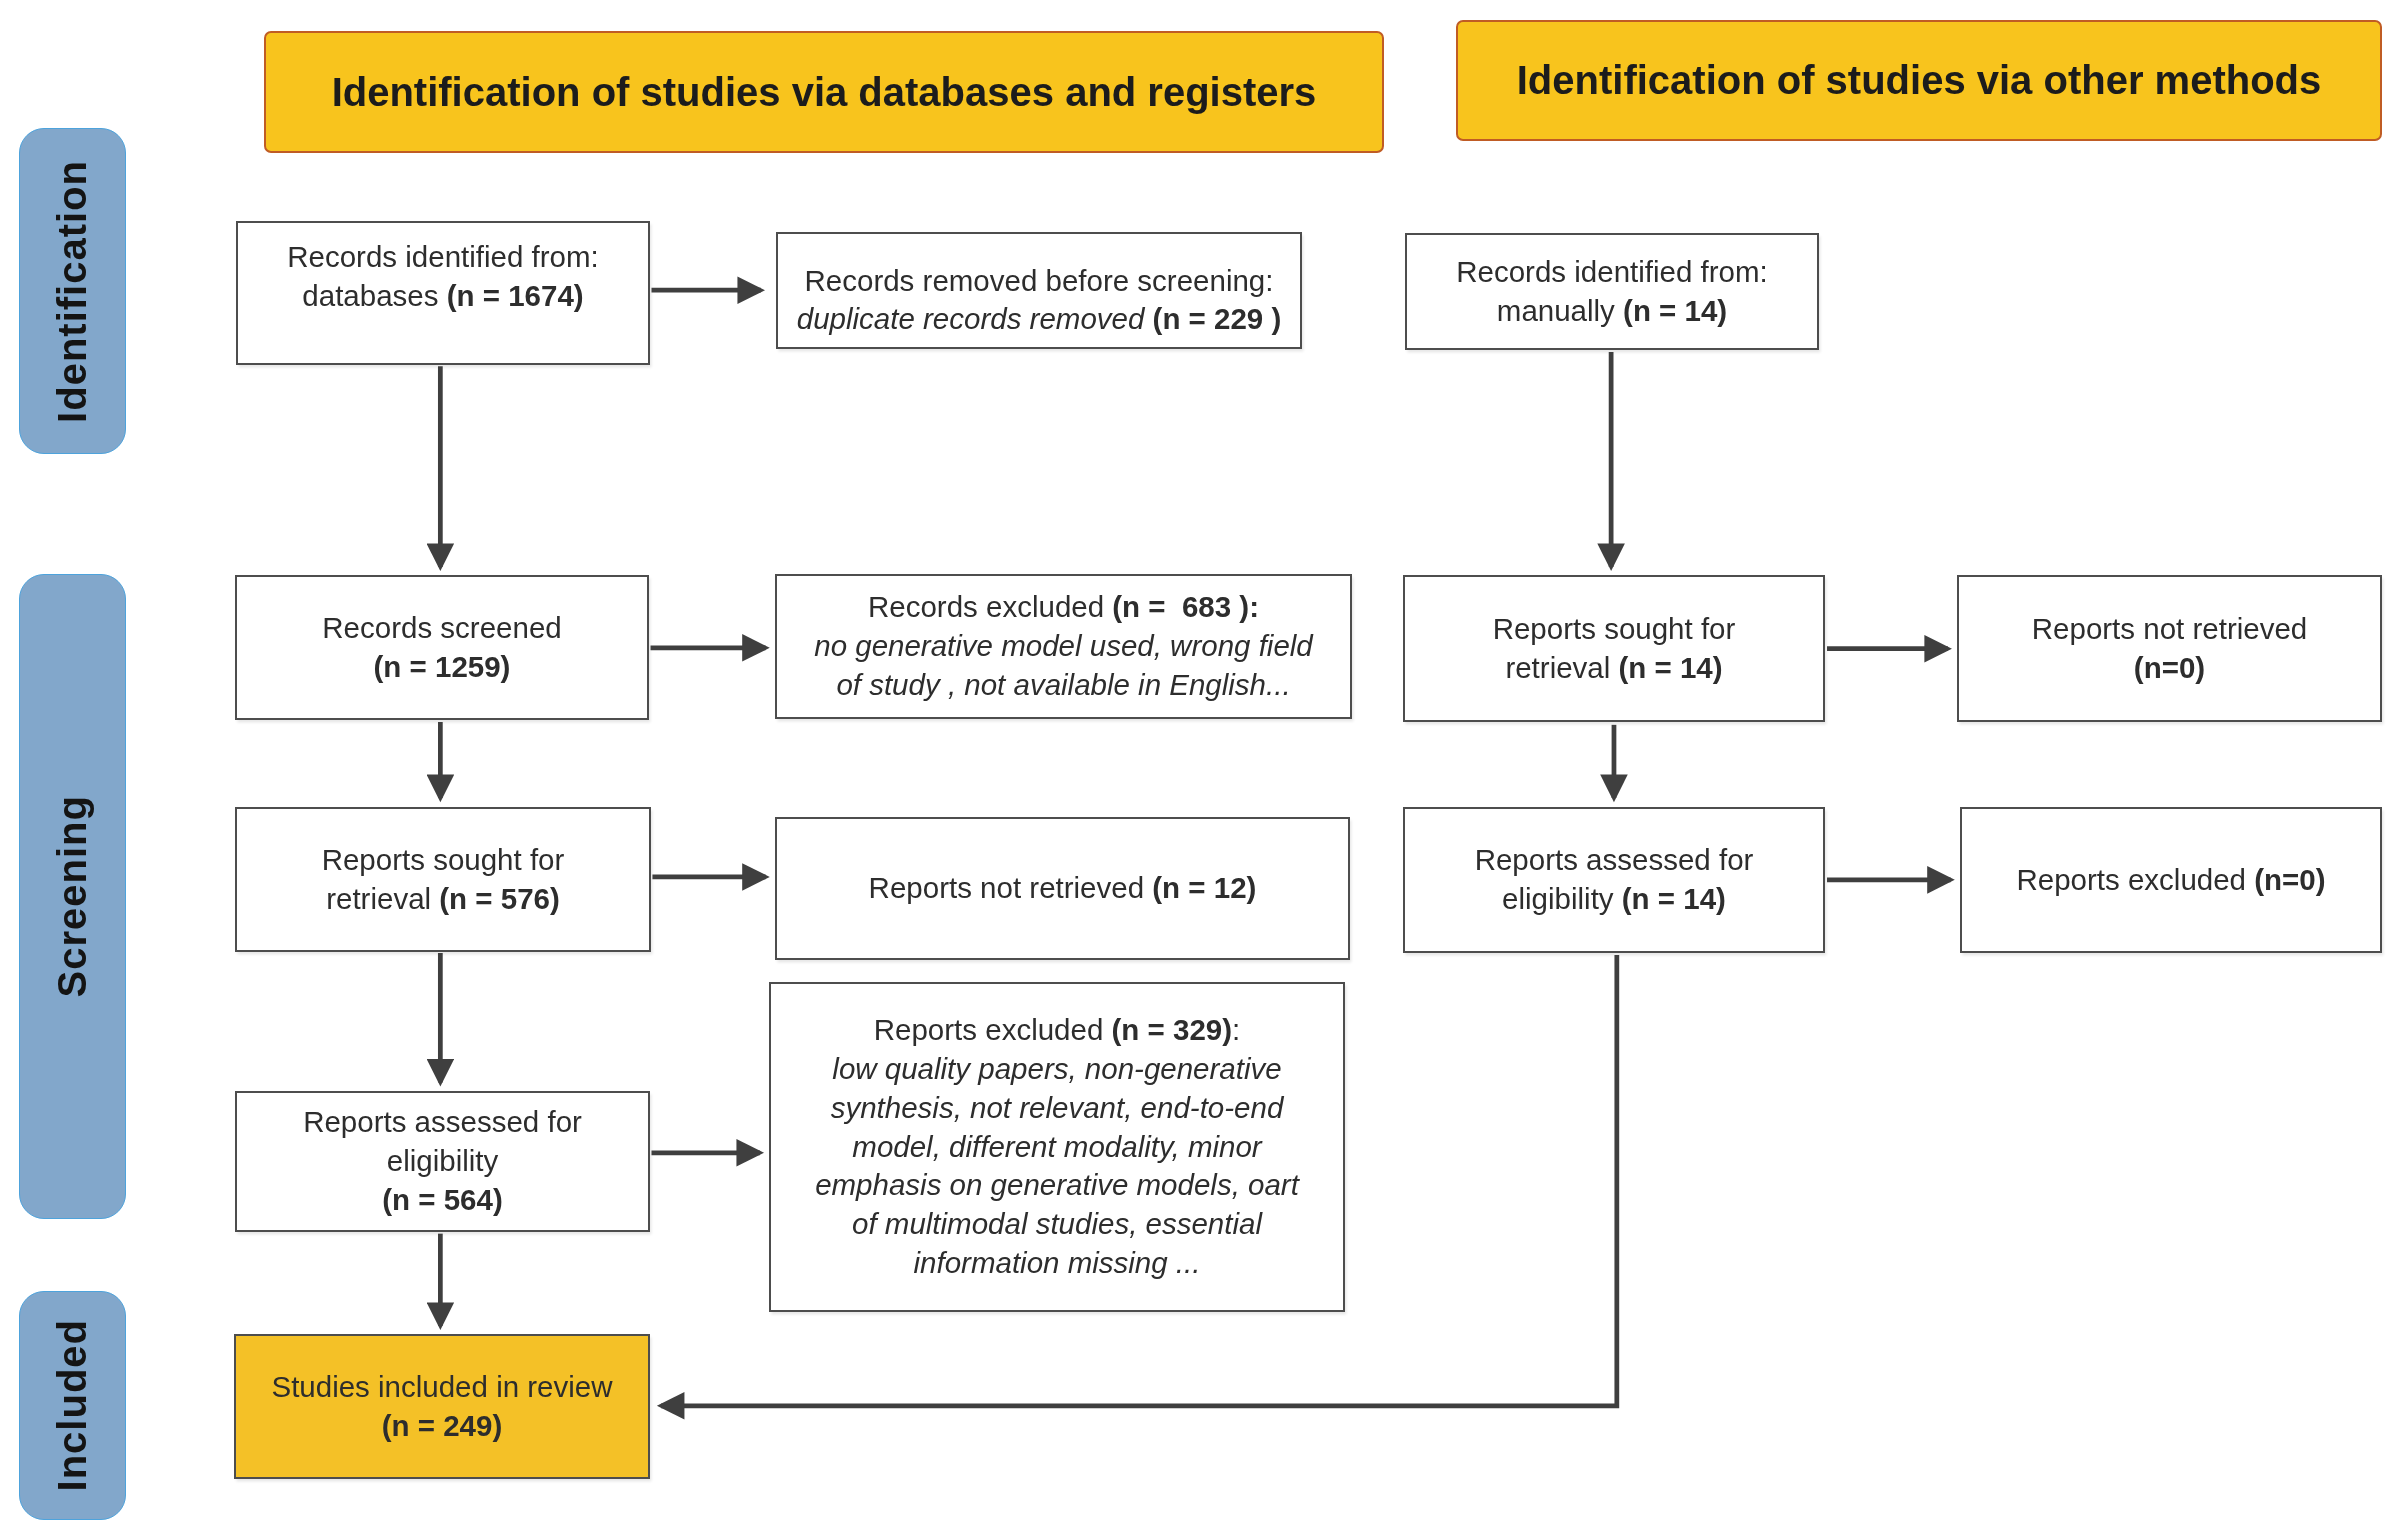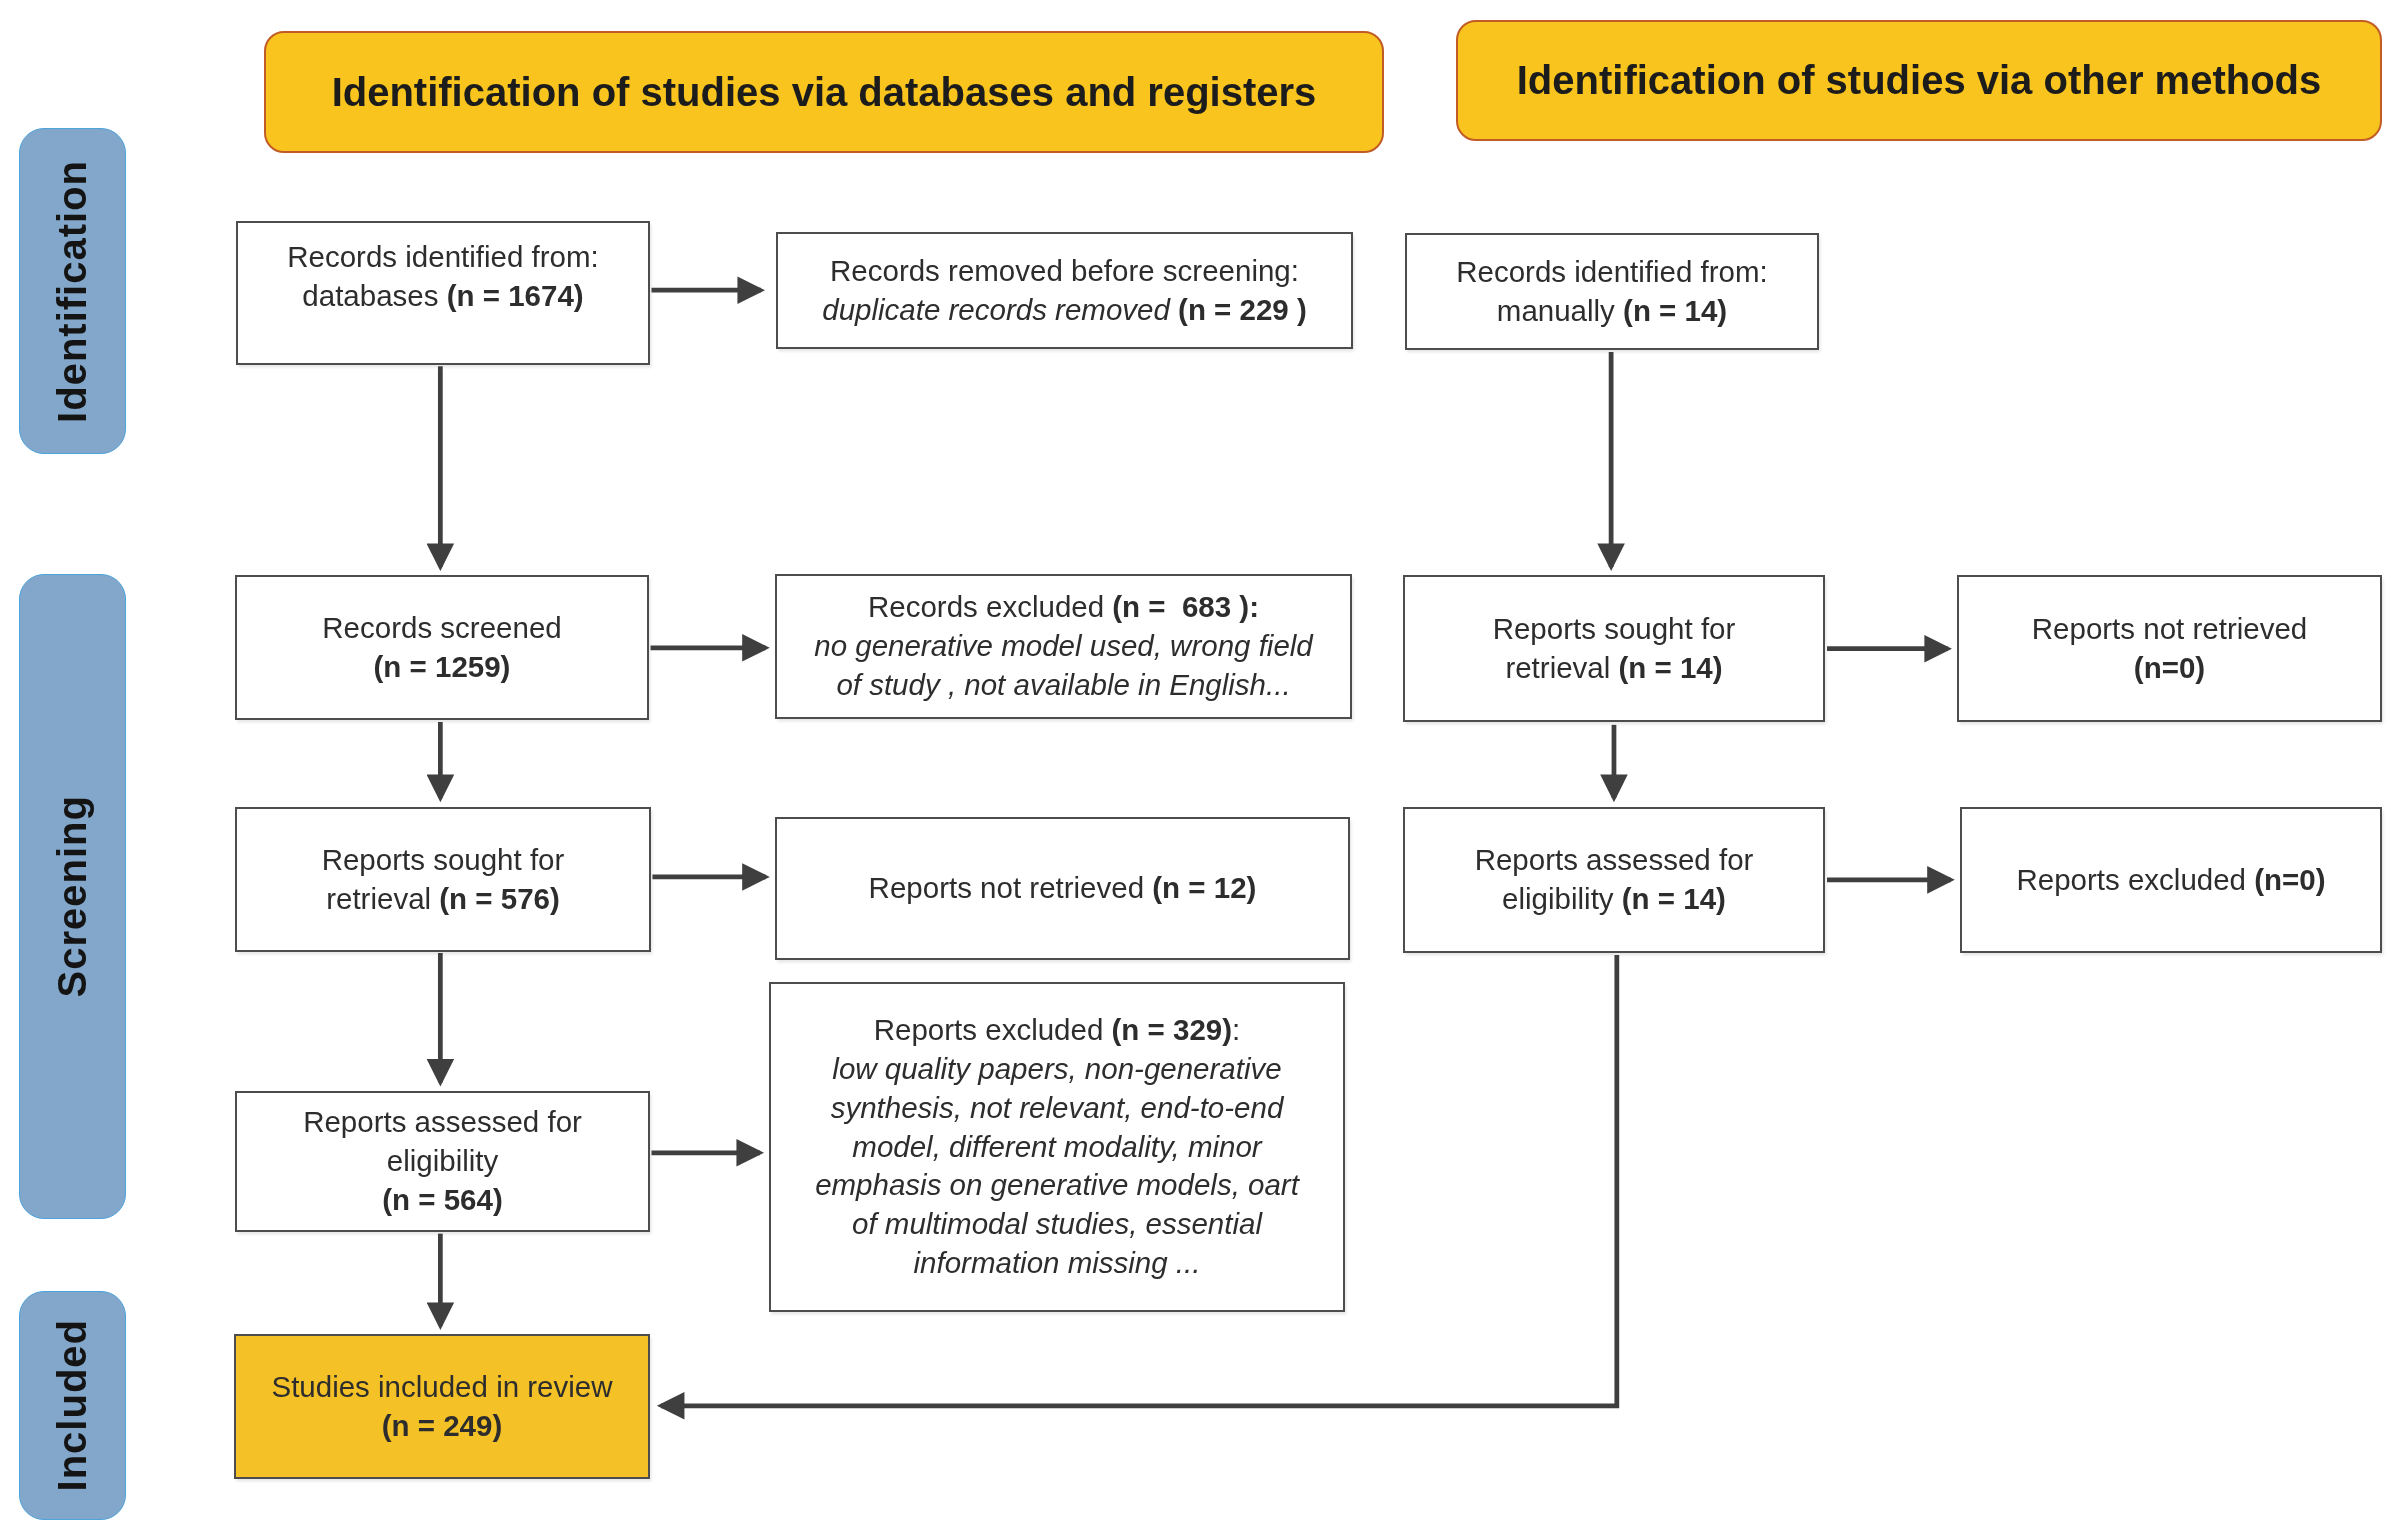--- a/index.html
+++ b/index.html
@@ -4,21 +4,21 @@
 <style>
   html,body { margin:0; padding:0; background:#ffffff; }
   #canvas {
     position:relative; width:2391px; height:1540px; background:#ffffff;
     font-family:"Liberation Sans", sans-serif; color:var(--text,#2d2d2d);
     overflow:hidden;
   }
   .hdr {
     position:absolute; display:flex; align-items:center; justify-content:center;
     background:var(--header-fill,#f8c41d); border:2.9px solid var(--header-border,#c05c24);
-    border-radius:20px; font-weight:bold; font-size:40px; text-align:center;
+    border-radius:7px; font-weight:bold; font-size:40px; text-align:center;
     color:#1c1c1c; box-sizing:border-box; padding:0 19px;
   }
   .stage {
     position:absolute; background:var(--stage-fill,#82a7cb);
     border:1.9px solid var(--stage-border,#4da3dc); border-radius:25px;
     display:flex; align-items:center; justify-content:center; box-sizing:border-box;
   }
   .stage span {
     writing-mode:vertical-rl; transform:rotate(180deg);
     font-weight:bold; font-size:40px; color:#141414; letter-spacing:1px;
@@ -57,21 +57,21 @@
   </div>
   <div class="stage" style="left:19px; top:1291px; width:107px; height:229px;">
     <span>Included</span>
   </div>
 
   <div class="bx top" style="left:236px; top:221px; width:414px; height:144px;">
     <div><span>Records identified from:</span></div>
     <div><span>databases </span><span class="b">(n = 1674)</span></div>
   </div>
 
-  <div class="bx" style="left:776px; top:232px; width:577px; height:117px;">
+  <div class="bx" style="left:776px; top:232px; width:526px; height:117px;justify-content:flex-end;">
     <div><span>Records removed before screening:</span></div>
     <div><span class="i">duplicate records removed </span><span class="b pre">(n = 229 )</span></div>
   </div>
 
   <div class="bx" style="left:1405px; top:233px; width:414px; height:117px;">
     <div><span>Records identified from:</span></div>
     <div><span>manually </span><span class="b">(n = 14)</span></div>
   </div>
 
   <div class="bx" style="left:235px; top:575px; width:414px; height:145px;">

